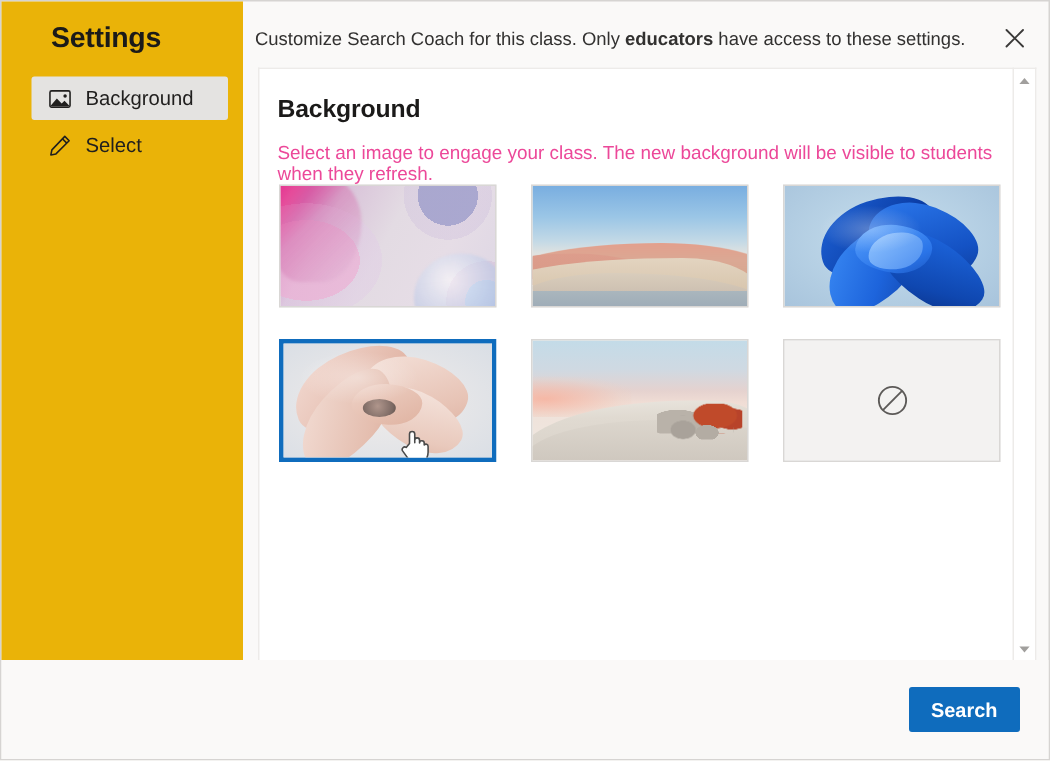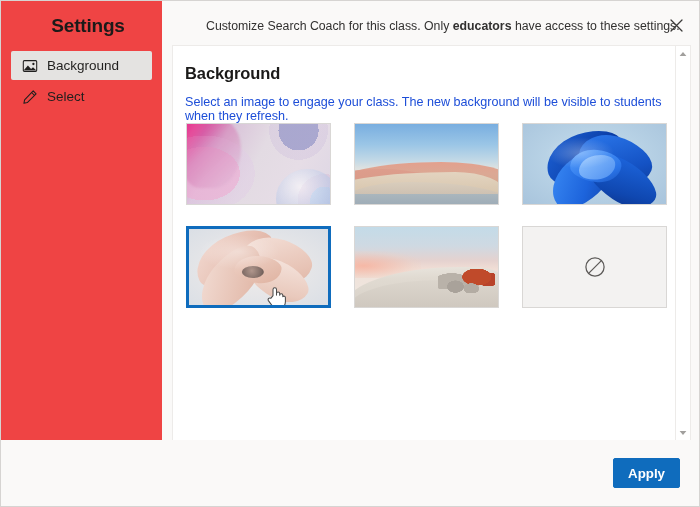--- a/index.html
+++ b/index.html
@@ -31,23 +31,22 @@
   .dialog-body {
     flex: 1 1 auto;
     display: flex;
     min-height: 0;
   }
 
   
   .rail {
     width: 161px;
     flex: 0 0 161px;
-    background: #ef4444;
-    padding: 12px 10px 0 10px;
-    text-align: center;
+    background: #eab308;
+    padding: 12px 10px 0 20px;
   }
 
   .rail-title {
     font-size: 19px;
     font-weight: bold;
     letter-spacing: -0.2px;
     color: #1b1a19;
     padding: 2px 0 0 13px;
     margin-bottom: 14px;
   }
@@ -90,21 +89,20 @@
     position: relative;
   }
 
   .topbar {
     height: 44px;
     flex: 0 0 44px;
     display: flex;
     align-items: flex-start;
     padding: 19px 0 0 8px;
     position: relative;
-    margin-left: 36px;
   }
 
   .topbar-text {
     font-size: 12.3px;
     color: #323130;
     line-height: 1;
     white-space: nowrap;
   }
   .topbar-text b { font-weight: bold; }
 
@@ -143,21 +141,21 @@
   .panel-title {
     font-size: 16.5px;
     font-weight: bold;
     color: #1b1a19;
     letter-spacing: -0.1px;
     margin-bottom: 12px;
   }
 
   .panel-desc {
     font-size: 12.6px;
-    color: #1d4ed8;
+    color: #ec4899;
   }
 
   
   .grid {
     display: grid;
     grid-template-columns: repeat(3, 145px);
     gap: 21px 23px;
     padding-left: 1px;
   }
 
@@ -517,16 +515,16 @@
                 <path d="M4 5 L0.6 1 L7.4 1 Z" fill="#a19f9d"></path>
               </svg>
           </span>
         </div>
 
       </div>
     </div>
   </div>
 
   <div class="footer">
-    <button class="apply-btn">Apply</button>
+    <button class="apply-btn">Search</button>
   </div>
 
 </div>
 
 </body></html>

